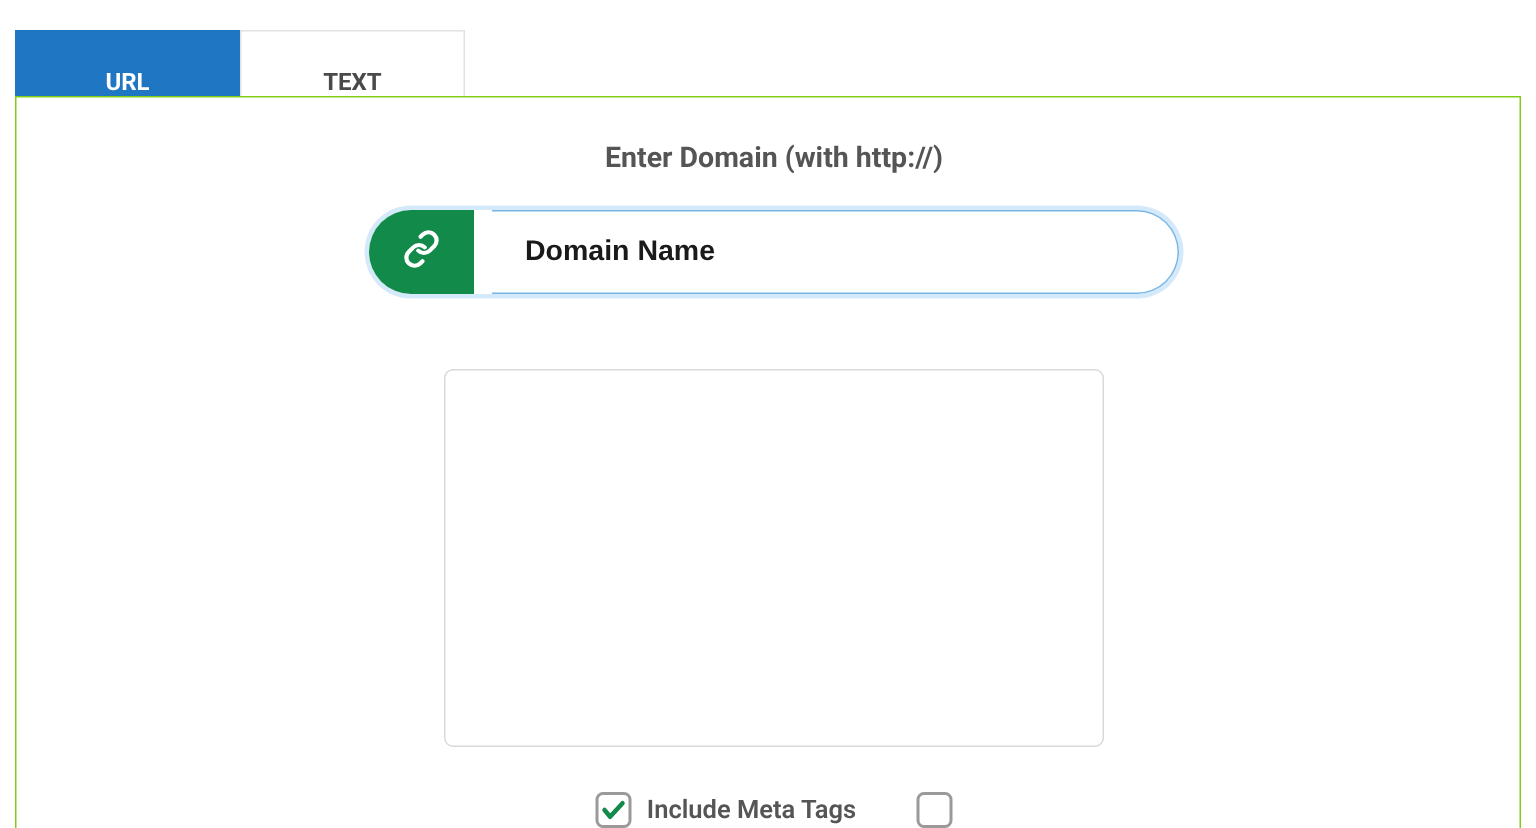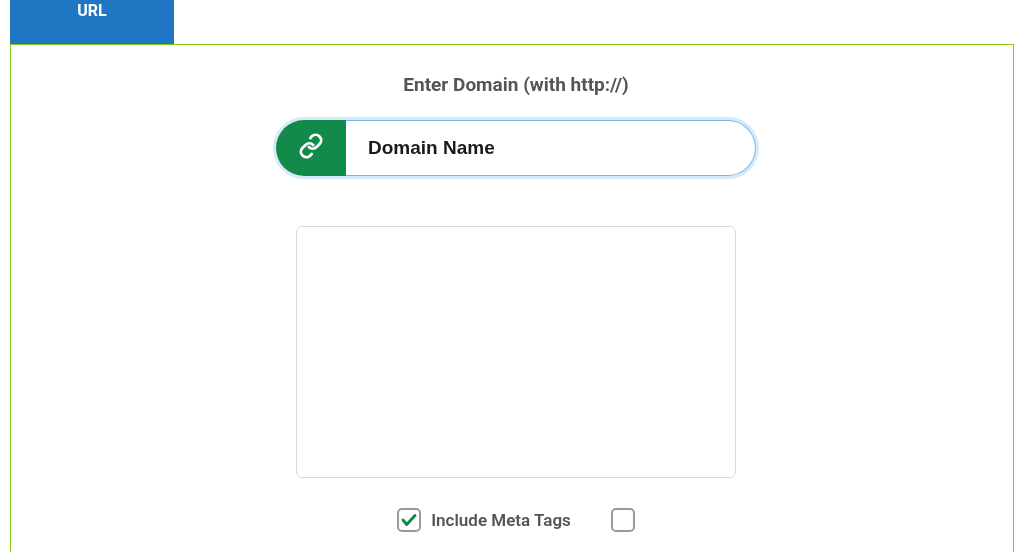--- a/index.html
+++ b/index.html
@@ -7,30 +7,31 @@
       font-family: -apple-system, BlinkMacSystemFont, "Segoe UI", Roboto, Arial, sans-serif;
       background: #fff;
       width: 1024px;
       height: 552px;
       padding: 0 10px;
     }
     .tabs {
       display: flex;
     }
     .tab {
-      width: 164px;
+      width: 150px;
       height: 44px;
       display: flex;
-      align-items: flex-start;
+      align-items: flex-end;
       justify-content: center;
       font-size: 16px;
       font-weight: 700;
       cursor: pointer;
       border: 1px solid #e2e2e2;
       border-bottom: none;
+      margin-top: 20px;
     }
     .tab.active {
       background: #1f76c2;
       color: #fff;
       border-color: #1f76c2;
     }
     .tab.inactive {
       background: #fff;
       color: #4a4a4a;
     }
@@ -41,25 +42,26 @@
     }
     .heading {
       text-align: center;
       font-size: 19px;
       font-weight: 700;
       color: #555;
       margin-bottom: 24px;
     }
     .input-wrap {
       margin: 0 auto;
-      width: 480px;
+      width: 540px;
       height: 56px;
       display: flex;
       border-radius: 28px;
       box-shadow: 0 0 0 3px rgba(82,168,236,0.25);
+      gap: 12px;
     }
     .input-addon {
       width: 70px;
       background: #128a4a;
       border-top-left-radius: 28px;
       border-bottom-left-radius: 28px;
       display: flex;
       align-items: center;
       justify-content: center;
     }
@@ -122,20 +124,23 @@
       color: #555;
     }
   </style>
 </head>
 <body>
 
 <div class="tabs">
   <div class="tab active">
     <span>URL</span>
   </div>
+  <div class="tab inactive">
+    <span>TEXT</span>
+  </div>
 </div>
 
 <div class="panel">
   <div class="heading">Enter Domain (with http://)</div>
 
   <div class="input-wrap">
     <div class="input-addon">
       <span>
         <svg viewBox="0 0 24 24" fill="none" stroke="#fff" stroke-width="2.6" stroke-linecap="round" stroke-linejoin="round">
           <path d="M10 13a5 5 0 0 0 7.07 0l2.83-2.83a5 5 0 0 0-7.07-7.07l-1.41 1.41"></path>

